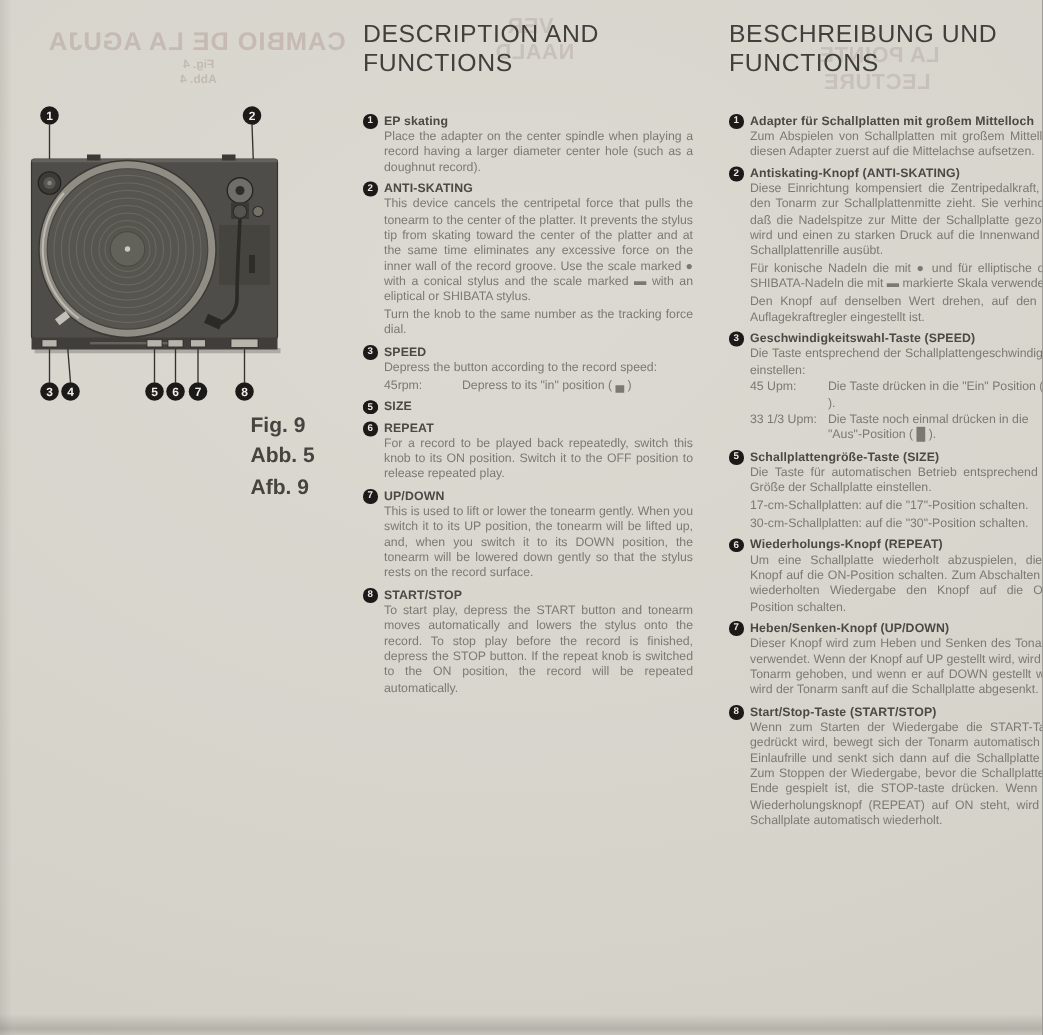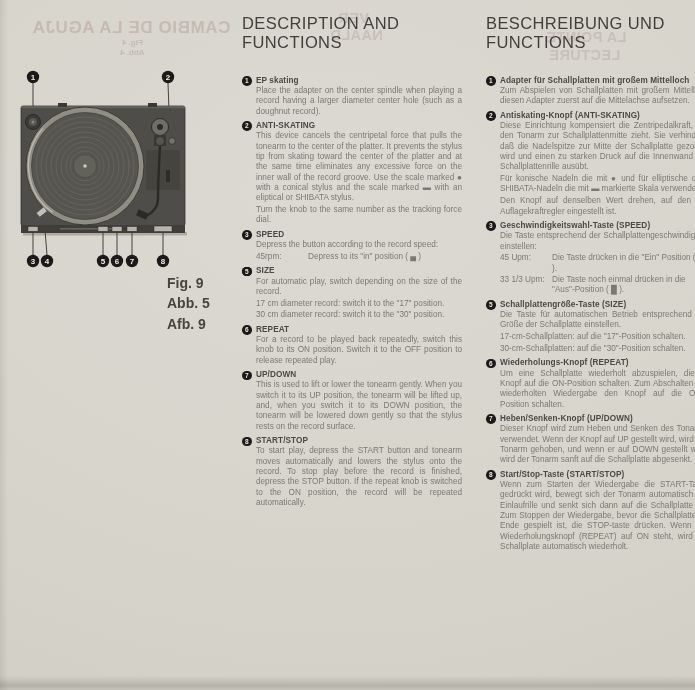--- a/index.html
+++ b/index.html
@@ -200,25 +200,20 @@
           </div>
   </div>
 
   <div class="item">
     <span class="bullet">4</span>
   </div>
 
   <div class="item">
     <span class="bullet">5</span>
     <div class="item-title">SIZE</div>
-    <div class="item-body">
-            <p class="para">For automatic play, switch depending on the size of the record.</p>
-            <p class="para">17 cm diameter record: switch it to the "17" position.</p>
-            <p class="para">30 cm diameter record: switch it to the "30" position.</p>
-          </div>
   </div>
 
   <div class="item">
     <span class="bullet">6</span>
     <div class="item-title">REPEAT</div>
     <div class="item-body">
             <p class="para">For a record to be played back repeatedly, switch this knob to its ON position. Switch it to the OFF position to release repeated play.</p>
           </div>
   </div>
 

